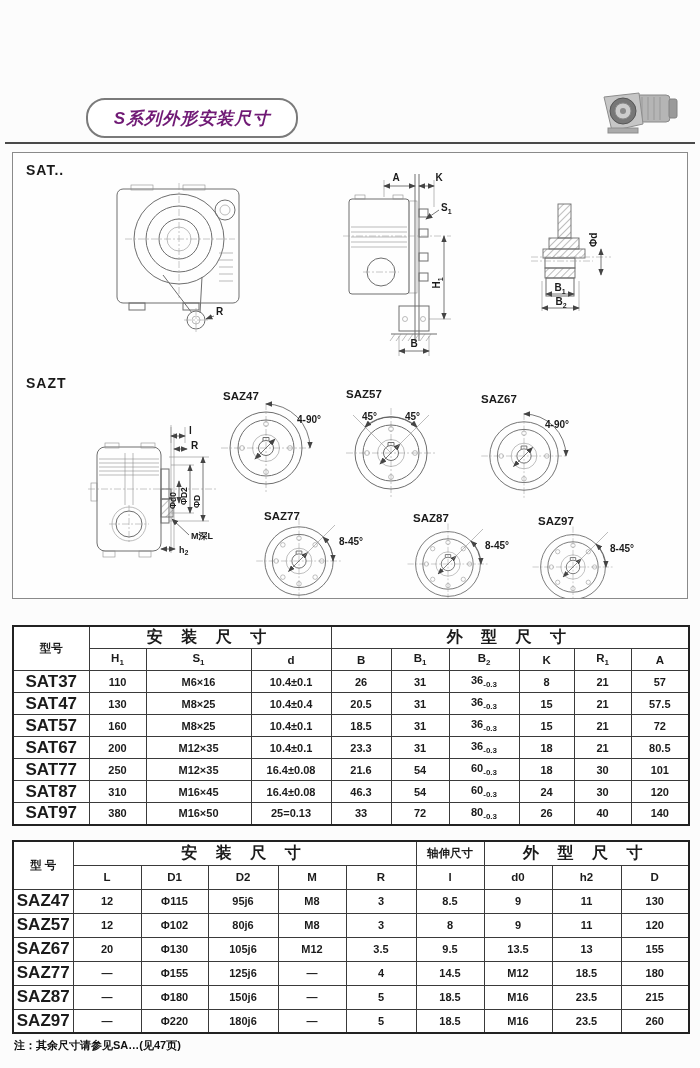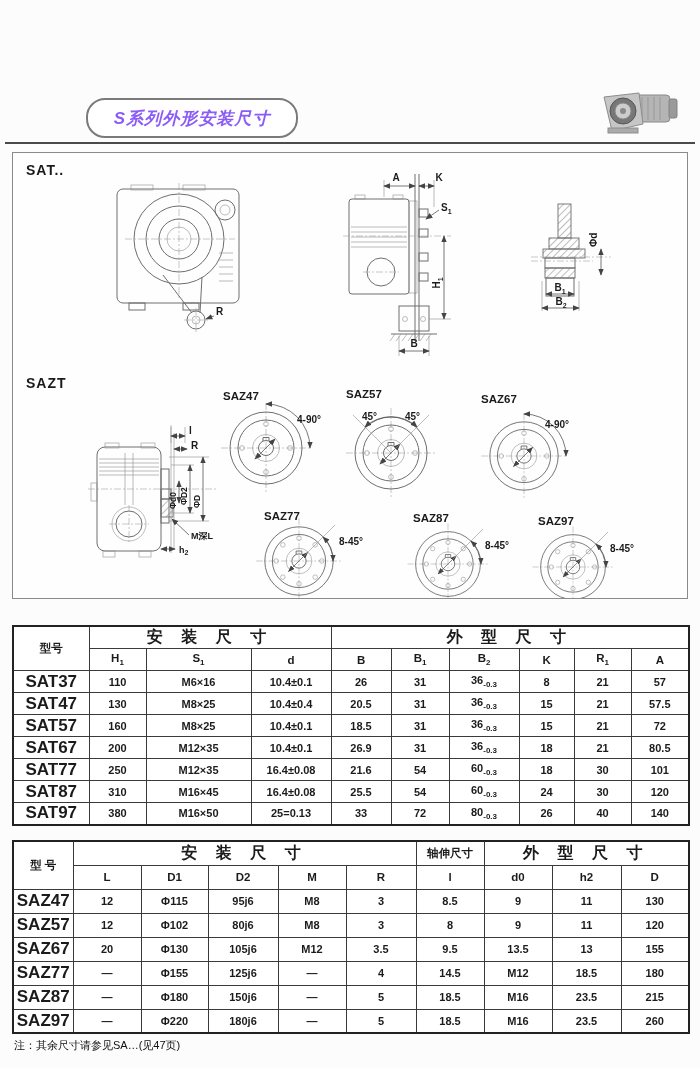--- a/index.html
+++ b/index.html
@@ -2,40 +2,40 @@
 <html><head>
 <meta charset="utf-8">
 <style>
   html,body { margin:0; padding:0; background:#f2f2f2; }
   .page { position:relative; width:700px; height:1068px; margin:0 auto; background:#fcfcfc;
           font-family:"Liberation Sans",sans-serif; overflow:hidden; }
 
   .title-pill { position:absolute; left:86px; top:98px; width:208px; height:36px;
                 border:2px solid #7a7a7a; border-radius:19px; background:#fff;
                 display:flex; align-items:center; justify-content:center;
-                font-style:italic; font-weight:700; font-size:17px; color:#8b5cf6; letter-spacing:1px; }
+                font-style:italic; font-weight:700; font-size:17px; color:#701a75; letter-spacing:1px; }
 
   .product-img { position:absolute; left:596px; top:84px; }
 
   .rule { position:absolute; left:5px; right:5px; top:142px; height:2px; background:#4a4a4a; }
 
   .panel { position:absolute; left:12px; top:152px; width:674px; height:445px;
            border:1px solid #8a8a8a; background:#fefefe; }
 
   table.spec { position:absolute; left:12px; width:676px; border-collapse:collapse; table-layout:fixed;
                font-size:11px; font-weight:700; color:#1b1b1b; background:#fff; border:2px solid #222; }
   .spec th, .spec td { border:1px solid #3a3a3a; text-align:center; vertical-align:middle; padding:0; }
   #t1 { top:625px; } #t2 { top:840px; }
   #t1 tr { height:22px; } #t2 tr { height:24px; }
   .spec thead th { font-size:11.5px; }
   .spec thead th.grp { letter-spacing:7px; font-size:16px; }
   .spec td.model { font-size:17px; }
   sub { font-size:8px; }
 
-  .note { position:absolute; left:14px; top:1038px; font-size:11px; font-weight:400; color:#101010; }
+  .note { position:absolute; left:14px; top:1038px; font-size:11px; font-weight:700; color:#101010; }
 
   svg text { font-family:"Liberation Sans",sans-serif; fill:#1a1a1a; }
   .dlab   { font-size:10px; font-weight:700; }
   .nlab   { font-size:11.5px; font-weight:700; }
   .biglab { font-size:14px; font-weight:700; letter-spacing:1px; }
   .svgsub { font-size:7px; }
   .ln   { fill:none; stroke:#6e6e6e; stroke-width:1; }
   .thin { fill:none; stroke:#8f8f8f; stroke-width:0.6; }
   .cl   { fill:none; stroke:#9a9a9a; stroke-width:0.55; stroke-dasharray:7 2 2 2; }
   .dim  { fill:none; stroke:#555; stroke-width:0.8; }
@@ -376,21 +376,21 @@
           <td>36<sub>-0.3</sub></td>
           <td>15</td>
           <td>21</td>
           <td>72</td>
         </tr>
         <tr>
           <td class="model">SAT67</td>
           <td>200</td>
           <td>M12×35</td>
           <td>10.4±0.1</td>
-          <td>26.9</td>
+          <td>23.3</td>
           <td>31</td>
           <td>36<sub>-0.3</sub></td>
           <td>18</td>
           <td>21</td>
           <td>80.5</td>
         </tr>
         <tr>
           <td class="model">SAT77</td>
           <td>250</td>
           <td>M12×35</td>
@@ -400,21 +400,21 @@
           <td>60<sub>-0.3</sub></td>
           <td>18</td>
           <td>30</td>
           <td>101</td>
         </tr>
         <tr>
           <td class="model">SAT87</td>
           <td>310</td>
           <td>M16×45</td>
           <td>16.4±0.08</td>
-          <td>25.5</td>
+          <td>46.3</td>
           <td>54</td>
           <td>60<sub>-0.3</sub></td>
           <td>24</td>
           <td>30</td>
           <td>120</td>
         </tr>
         <tr>
           <td class="model">SAT97</td>
           <td>380</td>
           <td>M16×50</td>

